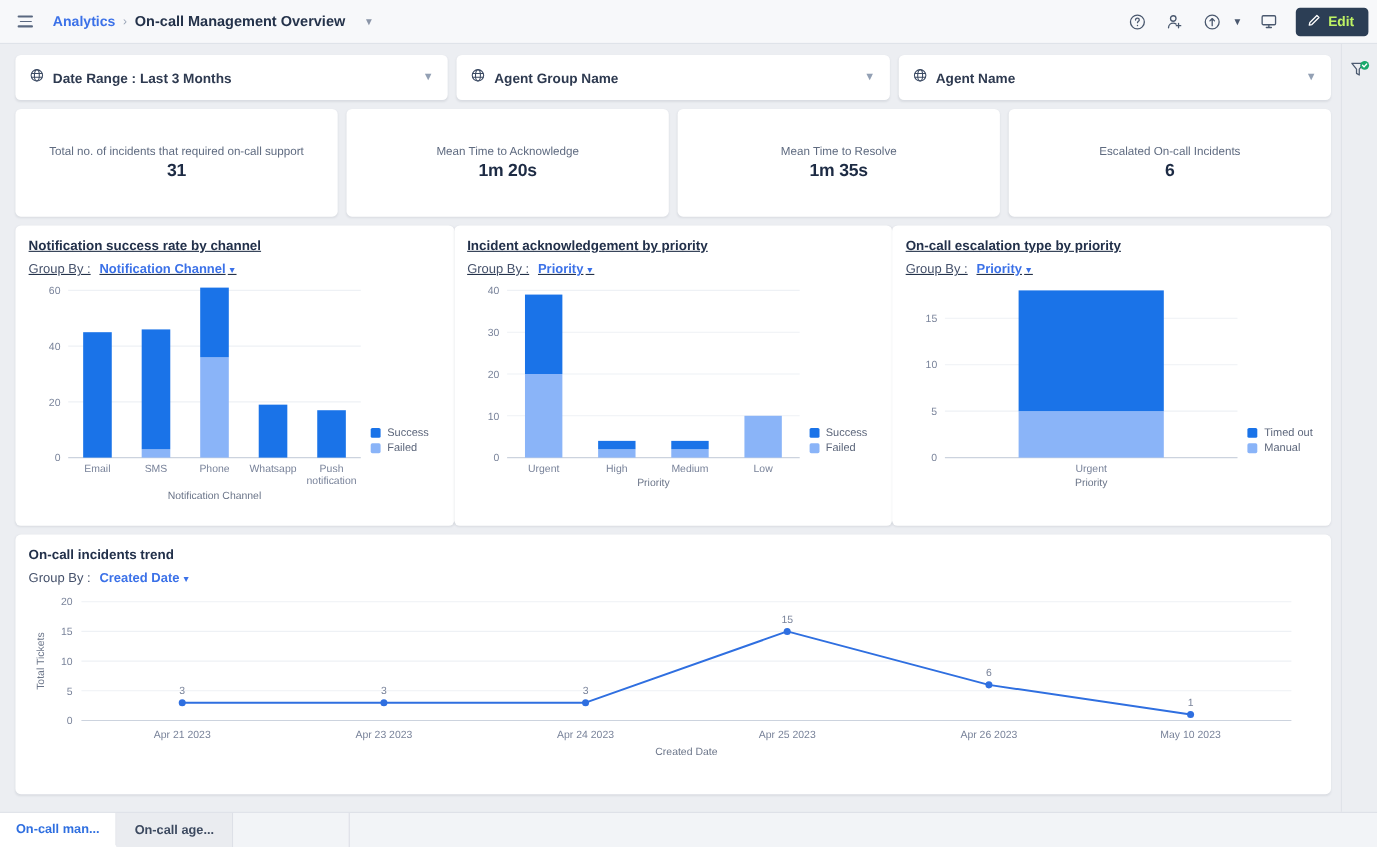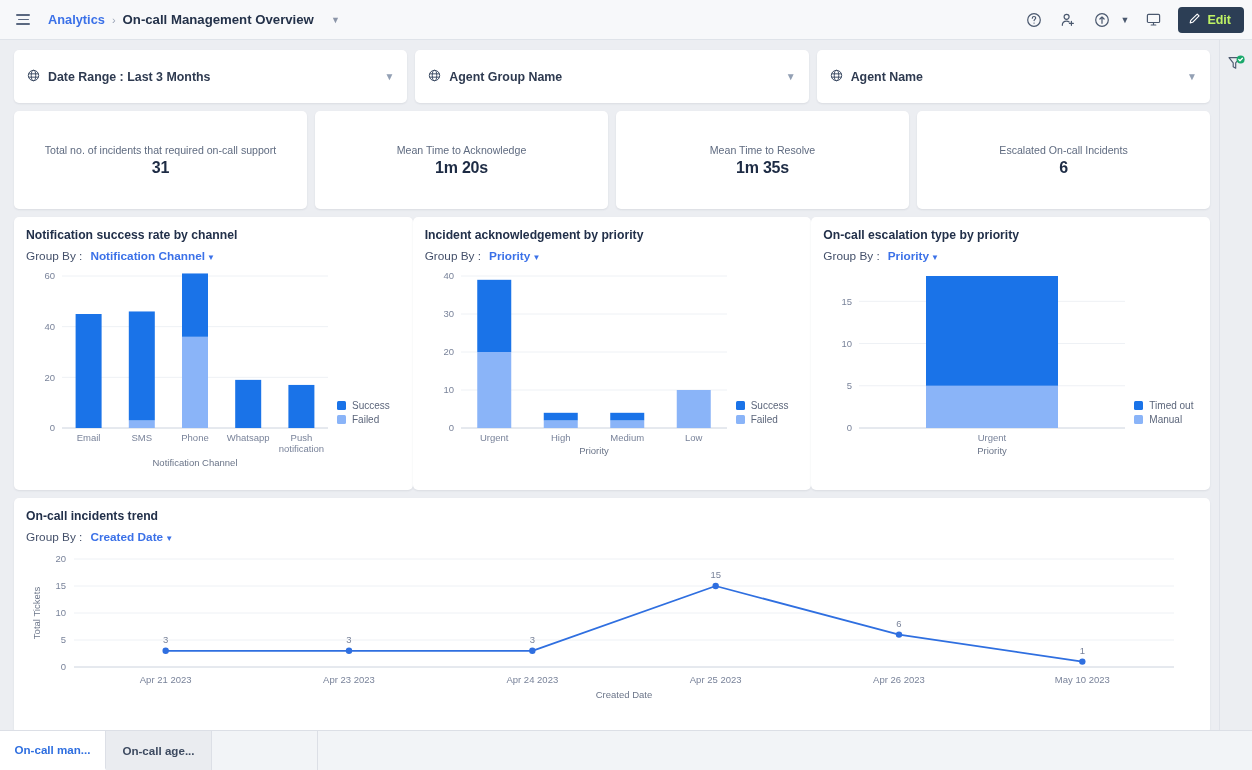--- a/index.html
+++ b/index.html
@@ -52,41 +52,41 @@
 
   
   .canvas {
     position:absolute; top:40px; left:0; right:33px; bottom:28px;
     overflow:hidden; padding:10px 9px 0 14px;
   }
 
   
   .filters { display:flex; gap:8px; }
   .filter {
-    flex:1; height:53px; background:#fff; border-radius:5px;
+    flex:1; height:41px; background:#fff; border-radius:5px;
     display:flex; align-items:center; padding:0 13px;
     box-shadow:0 1px 2px rgba(30,45,70,.09);
   }
   .filter .globe { margin-right:8px; flex:none; }
   .filter-text { font-size:12.4px; font-weight:700; color:#2e3a50; white-space:nowrap; }
   .filter-text .val { font-weight:700; }
   .filter-caret { margin-left:auto; color:#93a0b4; font-size:10px; }
 
   
   .kpis { display:flex; gap:8px; margin-top:8px; }
   .kpi {
     flex:1; height:98px; background:#fff; border-radius:5px;
     box-shadow:0 1px 2px rgba(30,45,70,.09);
     display:flex; flex-direction:column; align-items:center; justify-content:center;
   }
   .kpi-label { font-size:10.6px; color:#5f6b80; margin-bottom:3px; text-align:center; }
   .kpi-value { font-size:16px; font-weight:700; color:#1d2b44; letter-spacing:-.2px; }
 
   
-  .chart-row { display:flex; gap:0; margin-top:8px; }
+  .chart-row { display:flex; gap:0; margin-top:8px;text-decoration:underline; }
   .card {
     background:#fff; border-radius:5px; box-shadow:0 1px 2px rgba(30,45,70,.09);
     padding:11px 12px 8px 12px;
   }
   .card.third { flex:1; height:273px; }
   .card.full { height:236px; margin-top:8px; }
   .card-title { font-size:12.2px; font-weight:700; color:#22304a; }
   .groupby { display:flex; align-items:center; gap:8px; margin-top:7px; font-size:11.8px; color:#44506a; }
   .groupby .gb-val { color:#3b71e8; font-weight:700; cursor:pointer; }
   .groupby .gb-val .ca { font-size:8px; margin-left:2px; }
@@ -96,21 +96,21 @@
   .axis-title { font-size:9.5px; fill:#6b7589; }
   .tick { font-size:9.5px; fill:#79839a; }
 
   
   .legend { position:absolute; display:flex; flex-direction:column; gap:3px;justify-content:center; }
   .lg-item { display:flex; align-items:center; gap:6px; font-size:10px; color:#5c667b; }
   .swatch { width:9px; height:9px; border-radius:1.5px; flex:none; }
 
   
   .tabbar {
-    position:absolute; left:0; right:0; bottom:0; height:40px;
+    position:absolute; left:0; right:0; bottom:0; height:32px;
     background:#f2f4f7; border-top:1px solid #dcdfe6;
     display:flex; align-items:stretch;
   }
   .tab {
     width:106px; display:flex; align-items:center; justify-content:center;
     font-size:11.6px; font-weight:700; cursor:pointer;
     border-right:1px solid #dcdfe6; color:#3d4a60; background:#eaecf0;
   }
   .tab.active { background:#fff; color:#2f6fe0; border-bottom:2px solid #fff; }
   .tab-filler { width:106px; border-right:1px solid #dcdfe6; background:#f2f4f7; }

